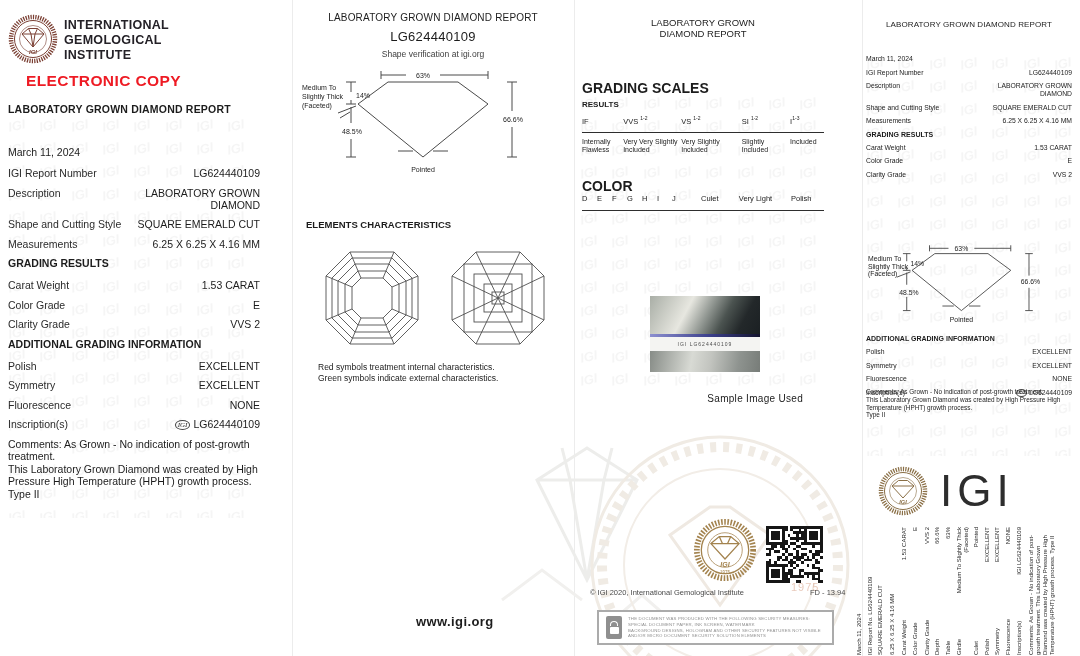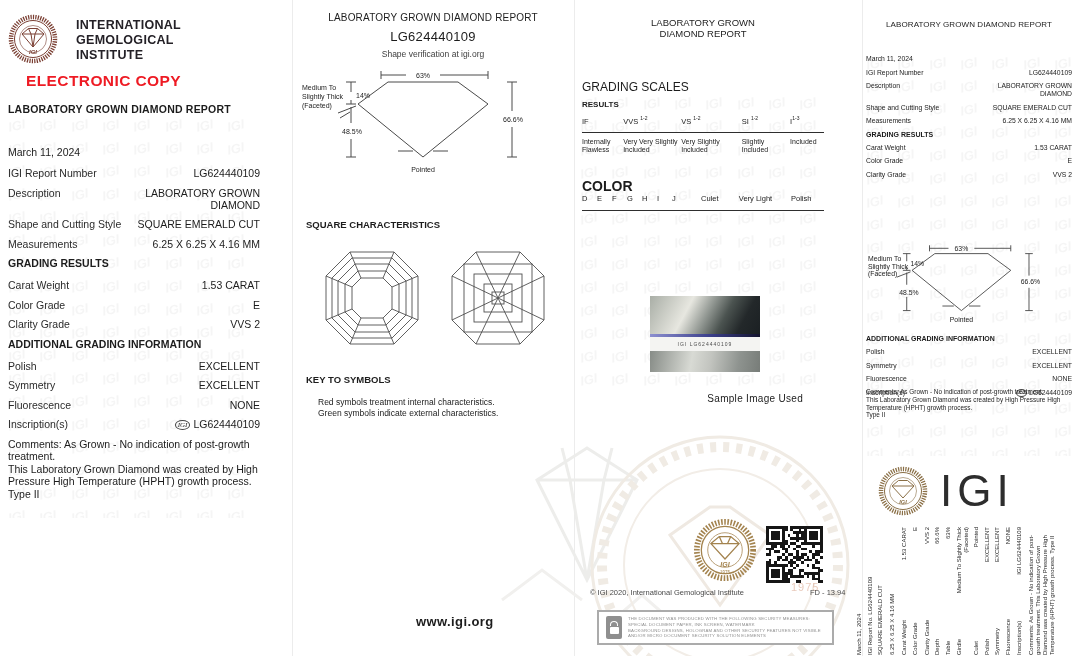--- a/index.html
+++ b/index.html
@@ -11,21 +11,21 @@
   .wm span{font-size:13px;font-weight:bold;font-style:italic;color:rgba(70,70,70,.055);transform:rotate(-12deg)}
   .bigmark{position:absolute;z-index:0;pointer-events:none}
   .year-mark{position:absolute;left:791px;top:581px;font-size:11px;color:#e2b9a6;opacity:.75;z-index:0;letter-spacing:1px}
   
   .panel{position:absolute;z-index:1}
   #p1{left:8px;top:14px;width:252px}
   #p2{left:300px;top:12px;width:266px}
   #p3{left:578px;top:12px;width:250px;height:632px}
   #p4{left:866px;top:14px;width:206px;height:516px}
   
-  .brand-row{display:flex;gap:18px;align-items:flex-start}
+  .brand-row{display:flex;gap:6px;align-items:flex-start}
   .brand-name{font-size:12.5px;font-weight:bold;letter-spacing:.3px;color:#242127;line-height:15px;padding-top:4px}
   .ecopy{margin:8px 0 0 18px;font-size:15.5px;font-weight:bold;letter-spacing:.4px;color:#ee1b24}
   .p1-title{margin-top:13px;font-size:10.5px;font-weight:bold;letter-spacing:.2px}
   .p1-date{margin-top:31px;font-size:10.5px}
   .rows{margin-top:9px}
   .frow{display:flex;justify-content:space-between;align-items:flex-start;font-size:10.5px;margin-bottom:7.5px}
   .frow .lab{color:#2b2b2b}
   .frow .val{text-align:right;max-width:132px}
   .sec-head{font-size:10.5px;font-weight:bold;margin:4px 0 10px}
   .insc-logo{display:inline-block;border:1px solid #444;border-radius:50%;font-family:"Liberation Serif",serif;font-style:italic;font-size:7px;line-height:8px;padding:0 2px;margin-right:3px;vertical-align:1px}
@@ -35,21 +35,21 @@
   .p2-num{text-align:center;font-size:13px;margin-top:6px;letter-spacing:.3px}
   .p2-verif{text-align:center;font-size:8.5px;margin-top:5px;color:#3d3d3d}
   .p2-sec{font-size:9.5px;font-weight:bold;margin:42px 0 6px 6px}
   .p2-sec2{font-size:9.5px;font-weight:bold;margin:30px 0 0 6px}
   .diagrams{display:flex;gap:26px;margin:16px 0 0 22px}
   .key-head{font-size:9.5px;font-weight:bold;margin:24px 0 0 6px}
   .key-lines{margin:12px 0 0 18px;font-size:8.5px;line-height:11px;color:#222}
   svg text{font-family:"Liberation Sans",sans-serif}
   
   .p3-head{width:130px;margin:5px auto 0;text-align:center;font-size:9.5px;line-height:11px}
-  .p3-sec{position:absolute;left:4px;top:68px;font-size:12px;font-weight:normal}
+  .p3-sec{position:absolute;left:4px;top:68px;font-size:14px;font-weight:bold}
   .p3-clarity{position:absolute;left:4px;top:88px;font-size:8px;font-weight:bold}
   .scaletbl{position:absolute;left:4px;top:103px;width:242px}
   .srow{display:flex}
   .c1{width:17%}.c2{width:24%}.c3{width:25%}.c4{width:20%}.c5{width:14%}
   .ghead{font-size:7.5px;padding-bottom:6px}
   .ghead sup{font-size:5px}
   .gdesc{font-size:7px;line-height:8.5px;color:#222;padding-top:5px}
   .rule{border-top:1.5px solid #2e2e2e}
   .p3-color{position:absolute;left:4px;top:166px;font-size:14px;font-weight:bold}
   .colorrow{position:absolute;left:4px;top:182px;width:242px}
@@ -605,21 +605,21 @@
       <text x="56" y="39">14%</text>
       <text x="52" y="75" text-anchor="middle">48.5%</text>
       <text x="213" y="63" text-anchor="middle">66.6%</text>
       <text x="2" y="31">Medium To</text>
       <text x="2" y="40">Slightly Thick</text>
       <text x="2" y="49">(Faceted)</text>
       <text x="123" y="113" text-anchor="middle">Pointed</text>
     </g>
   </svg>
 
-  <div class="p2-sec2">SQUARE CHARACTERISTICS</div>
+  <div class="p2-sec2">ELEMENTS CHARACTERISTICS</div>
   <div class="diagrams">
     <svg width="100" height="104" viewBox="0 0 100 100">
       <g fill="none" stroke="#4f4f4f" stroke-width="0.9">
         <polygon points="28,4 72,4 96,28 96,72 72,96 28,96 4,72 4,28"></polygon>
         <polygon points="30,10 70,10 90,30 90,70 70,90 30,90 10,70 10,30"></polygon>
         <polygon points="33,16 67,16 84,33 84,67 67,84 33,84 16,67 16,33"></polygon>
         <polygon points="36,23 64,23 77,36 77,64 64,77 36,77 23,64 23,36"></polygon>
         <polygon points="39,30 61,30 70,39 70,61 61,70 39,70 30,61 30,39"></polygon>
         <path d="M28,4 L39,30 M72,4 L61,30 M96,28 L70,39 M96,72 L70,61 M72,96 L61,70 M28,96 L39,70 M4,72 L30,61 M4,28 L30,39"></path>
       </g>
@@ -629,21 +629,20 @@
         <polygon points="28,4 72,4 96,28 96,72 72,96 28,96 4,72 4,28"></polygon>
         <rect x="16" y="16" width="68" height="68"></rect>
         <rect x="26" y="26" width="48" height="48"></rect>
         <rect x="36" y="36" width="28" height="28"></rect>
         <rect x="44" y="44" width="12" height="12"></rect>
         <path d="M28,4 L50,50 M72,4 L50,50 M96,28 L50,50 M96,72 L50,50 M72,96 L50,50 M28,96 L50,50 M4,72 L50,50 M4,28 L50,50"></path>
       </g>
     </svg>
   </div>
 
-  <div class="key-head">KEY TO SYMBOLS</div>
   <div class="key-lines">
     <div>Red symbols treatment internal characteristics.</div>
     <div>Green symbols indicate external characteristics.</div>
   </div>
 </div>
 
 <div id="p3" class="panel">
   <div class="p3-head">LABORATORY GROWN DIAMOND REPORT</div>
   <div class="p3-sec">GRADING SCALES</div>
   <div class="p3-clarity">RESULTS</div>

